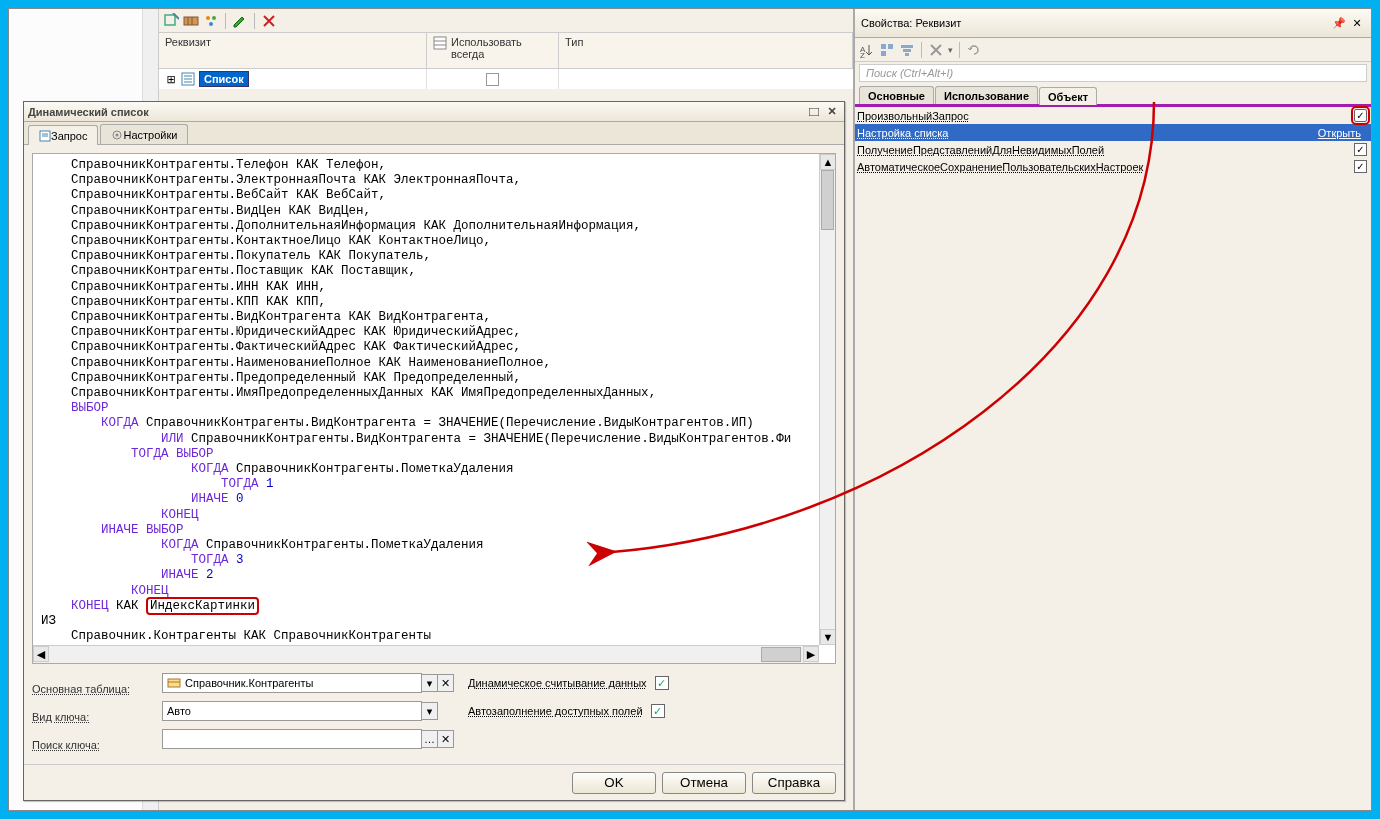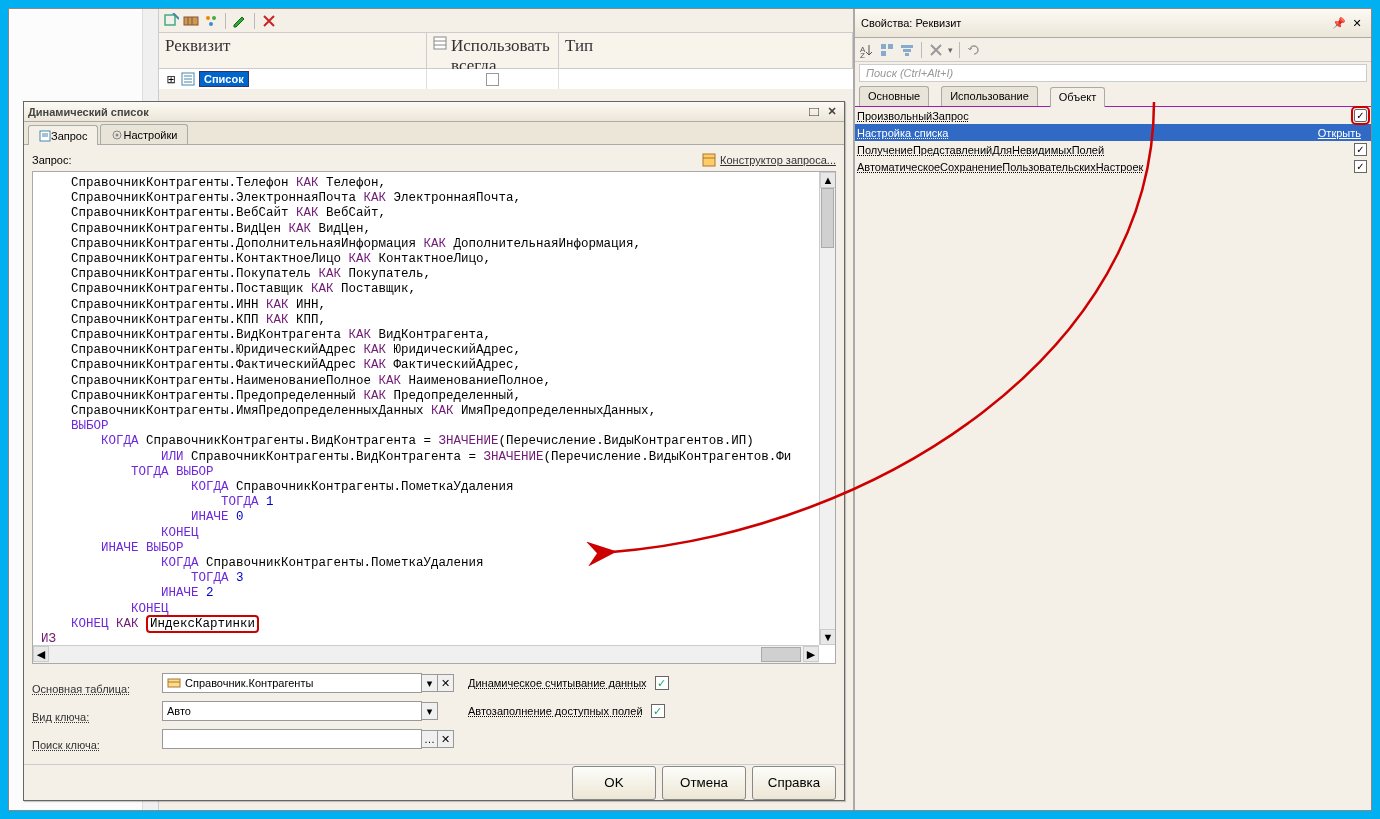--- a/index.html
+++ b/index.html
@@ -7,21 +7,21 @@
 .main-frame { display: flex; width: 100%; height: 100%; background: #fff; border: 1px solid #888; }
 .left-area { width: 150px; background: #fcfcfc; border-right: 1px solid #ccc; position: relative; }
 .center-area { flex: 1; display: flex; flex-direction: column; background: #f4f0e8; position: relative; }
 .right-area { width: 518px; background: #f4f0e8; border-left: 2px solid #aaa; display: flex; flex-direction: column; }
 
 .toolbar-top { height: 24px; background: #f4f0e8; border-bottom: 1px solid #ccc; display: flex; align-items: center; padding: 0 4px; gap: 4px; }
 .tb-icon { width: 16px; height: 16px; display: inline-flex; align-items: center; justify-content: center; }
 .tb-sep { width: 1px; height: 16px; background: #bbb; margin: 0 2px; }
 
 .header-row { display: flex; border-bottom: 1px solid #ccc; background: #f8f4ec; height: 36px; }
-.header-cell { border-right: 1px solid #ccc; padding: 3px 6px; font-size: 17px; color: #333; display: flex; align-items: flex-start; font-family: Liberation Serif, serif; }
+.header-cell { border-right: 1px solid #ccc; padding: 3px 6px; font-size: 11px; color: #333; display: flex; align-items: flex-start; }
 .hc1 { width: 268px; }
 .hc2 { width: 132px; }
 .hc3 { flex: 1; }
 .hc-icon { width: 14px; height: 14px; margin-right: 4px; display: inline-flex; }
 
 .tree-row { display: flex; background: #fff; height: 20px; align-items: center; }
 .tree-cell { border-right: 1px solid #e0e0e0; padding: 2px 6px; height: 100%; display: flex; align-items: center; }
 .tc1 { width: 268px; }
 .tc2 { width: 132px; justify-content: center; }
 .tc3 { flex: 1; font-weight: bold; }
@@ -40,49 +40,49 @@
 .tab-icon { width: 12px; height: 12px; }
 
 .dialog-body { flex: 1; padding: 8px; display: flex; flex-direction: column; overflow: hidden; }
 .query-label-row { display: flex; align-items: center; margin-bottom: 4px; }
 .query-label-row .spacer { flex: 1; }
 .constructor-btn { display: flex; align-items: center; gap: 4px; cursor: pointer; color: #333; text-decoration: underline; }
 .constructor-btn .icon { width: 14px; height: 14px; }
 
 .query-editor { flex: 1; border: 1px solid #aaa; background: #fff; overflow: hidden; position: relative; display: flex; flex-direction: column; }
 .query-text { flex: 1; padding: 4px 8px; font-family: 'Courier New', monospace; font-size: 12.5px; line-height: 15.2px; white-space: pre; overflow: auto; background: #fff; }
-.query-text .kw-blue { color: #701a75; text-align: center; }
+.query-text .kw-blue { color: #000000; text-align: center; }
 .query-text .kw-red { color: #6d28d9; }
 .query-text .num { color: #0000cc; }
 .highlighted-box { border: 2px solid #cc0000; border-radius: 4px; padding: 0 2px; }
 .query-scrollbar-v { position: absolute; right: 0; top: 0; bottom: 18px; width: 16px; background: #f0f0f0; border-left: 1px solid #ccc; }
 .query-scrollbar-h { position: absolute; left: 0; right: 16px; bottom: 0; height: 18px; background: #f0f0f0; border-top: 1px solid #ccc; display: flex; }
 .sb-btn { width: 16px; height: 16px; background: #e8e8e8; border: 1px solid #ccc; display: inline-flex; align-items: center; justify-content: center; }
 .sb-thumb { background: #d0d0d0; border: 1px solid #aaa; }
 
 .form-rows { margin-top: 8px; }
 .form-row { display: flex; align-items: center; margin-bottom: 6px; height: 22px; }
 .form-label { width: 130px; text-decoration: underline dotted; color: #333; margin-top: 12px; }
 .form-input { width: 260px; height: 20px; border: 1px solid #999; background: #fff; padding: 2px 4px; display: flex; align-items: center; }
 .form-input .icon { width: 14px; height: 14px; margin-right: 4px; }
 .form-input .fi-text { flex: 1; }
 .fi-btn { width: 16px; height: 18px; border: 1px solid #999; border-left: none; background: #f0f0f0; display: inline-flex; align-items: center; justify-content: center; cursor: pointer; }
 .cb-label { margin-left: 14px; text-decoration: underline dotted; }
 .cb-box { width: 14px; height: 14px; border: 1px solid #666; background: #fff; margin-left: 8px; display: inline-flex; align-items: center; justify-content: center; }
 .cb-box.checked::after { content: '✓'; font-size: 11px; color: #1a6; }
 
 .dialog-footer { height: 36px; border-top: 1px solid #ccc; display: flex; align-items: center; justify-content: flex-end; padding: 0 8px; gap: 6px; }
-.btn { width: 84px; height: 34px; border: 1px solid #888; background: linear-gradient(#fdfdfa, #ece6d4); border-radius: 3px; cursor: pointer; }
+.btn { width: 84px; height: 22px; border: 1px solid #888; background: linear-gradient(#fdfdfa, #ece6d4); border-radius: 3px; cursor: pointer; }
 
 
 .props-title { height: 20px; background: linear-gradient(#fcfaf4, #ece6d8); border-bottom: 1px solid #aaa; padding: 14px 6px; font-weight: normal; display: flex; align-items: center; }
 .props-title .spacer { flex: 1; }
 .props-toolbar { height: 24px; border-bottom: 1px solid #ccc; display: flex; align-items: center; padding: 0 4px; gap: 4px; }
 .props-search { margin: 2px 4px; height: 18px; border: 1px solid #ccc; background: #fff; padding: 2px 6px; color: #999; font-style: italic; }
-.props-tabs { display: flex; border-bottom: 1px solid #a21caf; padding: 2px 4px 0 4px; gap: 12px; height: 23px; }
+.props-tabs { display: flex; border-bottom: 3px solid #a21caf; padding: 2px 4px 0 4px; gap: 1px; height: 23px; font-weight: bold; }
 .props-tab { padding: 3px 8px; border: 1px solid #aaa; border-bottom: none; border-radius: 3px 3px 0 0; background: #e8e4d8; cursor: pointer; font-size: 11px; }
 .props-tab.active { background: #f4f0e8; position: relative; top: 1px; }
 .prop-row { display: flex; align-items: center; height: 17px; padding: 0 4px 0 2px; font-size: 11px; }
 .prop-row .plabel { flex: 1; text-decoration: underline dotted; }
 .prop-cb { width: 13px; height: 13px; border: 1px solid #666; background: #fff; display: inline-flex; align-items: center; justify-content: center; }
 .prop-cb.checked::after { content: '✓'; font-size: 10px; color: #000; }
 .prop-cb.highlight { outline: 2px solid #cc0000; outline-offset: 1px; border-radius: 2px; }
 .prop-row.selected { background: #316AC5; color: #fff; }
 .prop-row.selected .plabel { color: #fff; }
 .prop-link { text-decoration: underline; cursor: pointer; margin-right: 6px; }
@@ -261,31 +261,20 @@
     </div>
     <div class="tab">
       <span class="tab-icon"><svg viewBox="0 0 12 12">
             <circle cx="6" cy="6" r="4" fill="none" stroke="#888"></circle>
             <circle cx="6" cy="6" r="1.5" fill="#888"></circle>
           </svg></span>
       <span>Настройки</span>
     </div>
   </div>
   <div class="dialog-body">
-    <div class="query-label-row">
-      <span>Запрос:</span>
-      <span class="spacer"></span>
-      <span class="constructor-btn">
-        <span class="icon"><svg viewBox="0 0 14 14">
-              <rect x="1" y="1" width="12" height="12" fill="#fc6" stroke="#a73"></rect>
-              <line x1="1" y1="5" x2="13" y2="5" stroke="#a73"></line>
-            </svg></span>
-        <span>Конструктор запроса...</span>
-      </span>
-    </div>
     <div class="query-editor">
       <div class="query-text" id="query-text">    СправочникКонтрагенты.Телефон <span class="kw-blue">КАК</span> Телефон,
     СправочникКонтрагенты.ЭлектроннаяПочта <span class="kw-blue">КАК</span> ЭлектроннаяПочта,
     СправочникКонтрагенты.ВебСайт <span class="kw-blue">КАК</span> ВебСайт,
     СправочникКонтрагенты.ВидЦен <span class="kw-blue">КАК</span> ВидЦен,
     СправочникКонтрагенты.ДополнительнаяИнформация <span class="kw-blue">КАК</span> ДополнительнаяИнформация,
     СправочникКонтрагенты.КонтактноеЛицо <span class="kw-blue">КАК</span> КонтактноеЛицо,
     СправочникКонтрагенты.Покупатель <span class="kw-blue">КАК</span> Покупатель,
     СправочникКонтрагенты.Поставщик <span class="kw-blue">КАК</span> Поставщик,
     СправочникКонтрагенты.ИНН <span class="kw-blue">КАК</span> ИНН,

